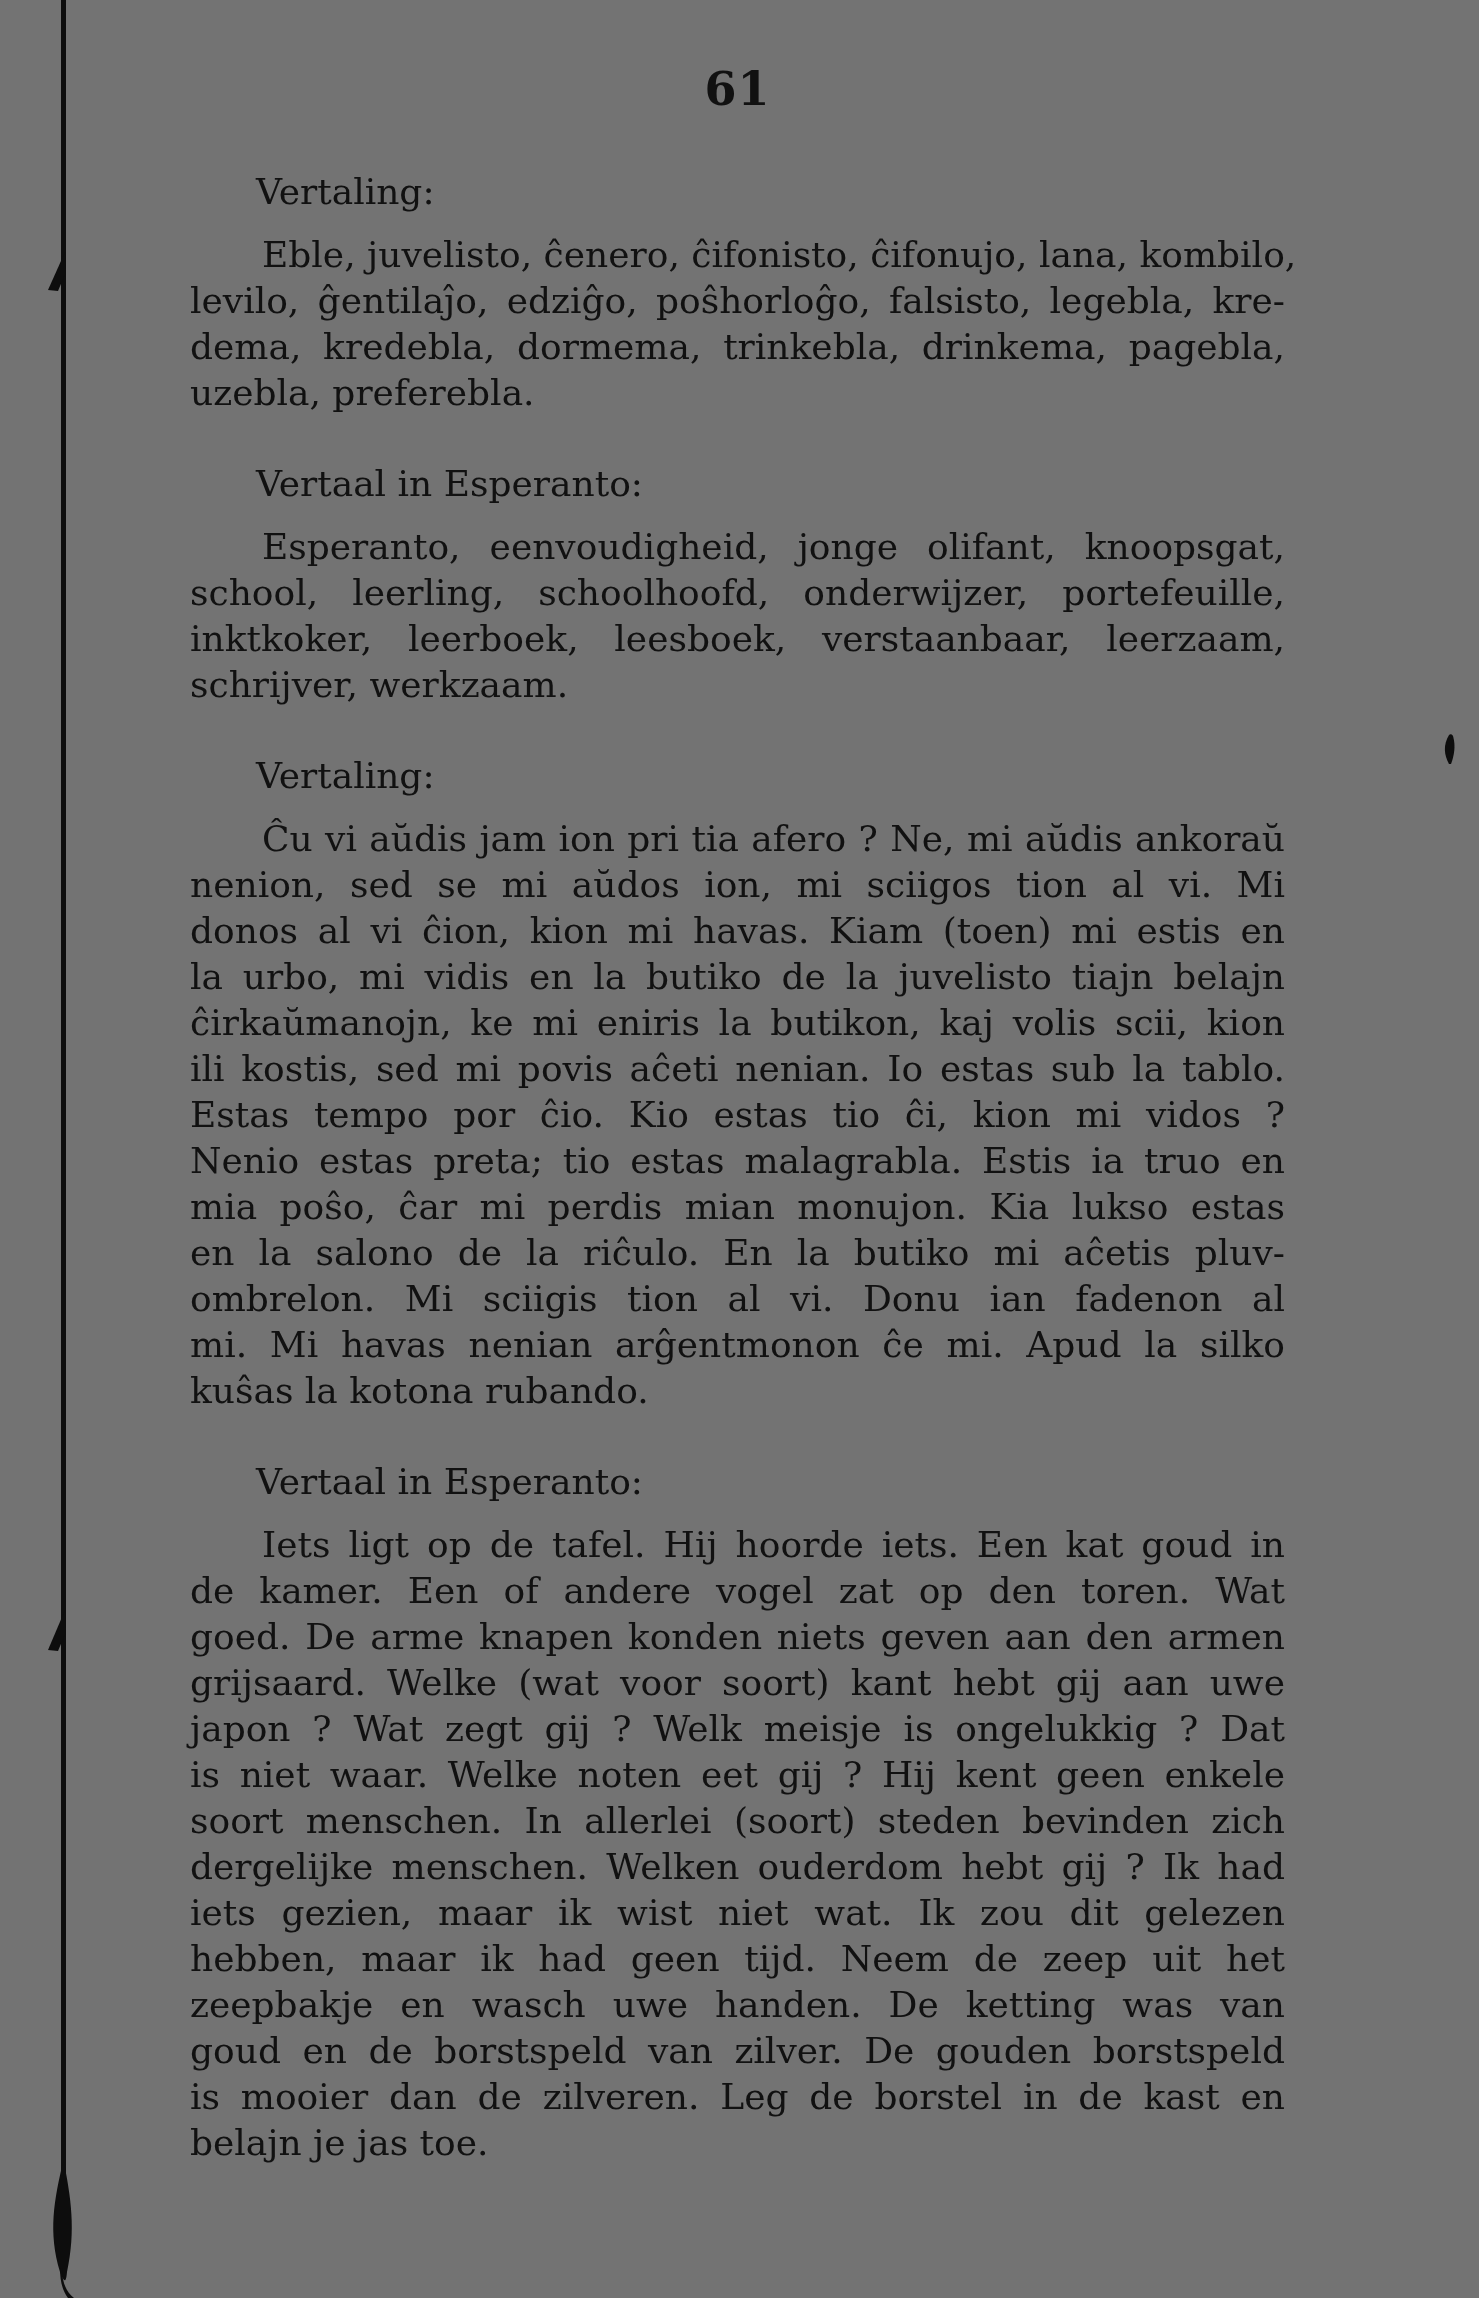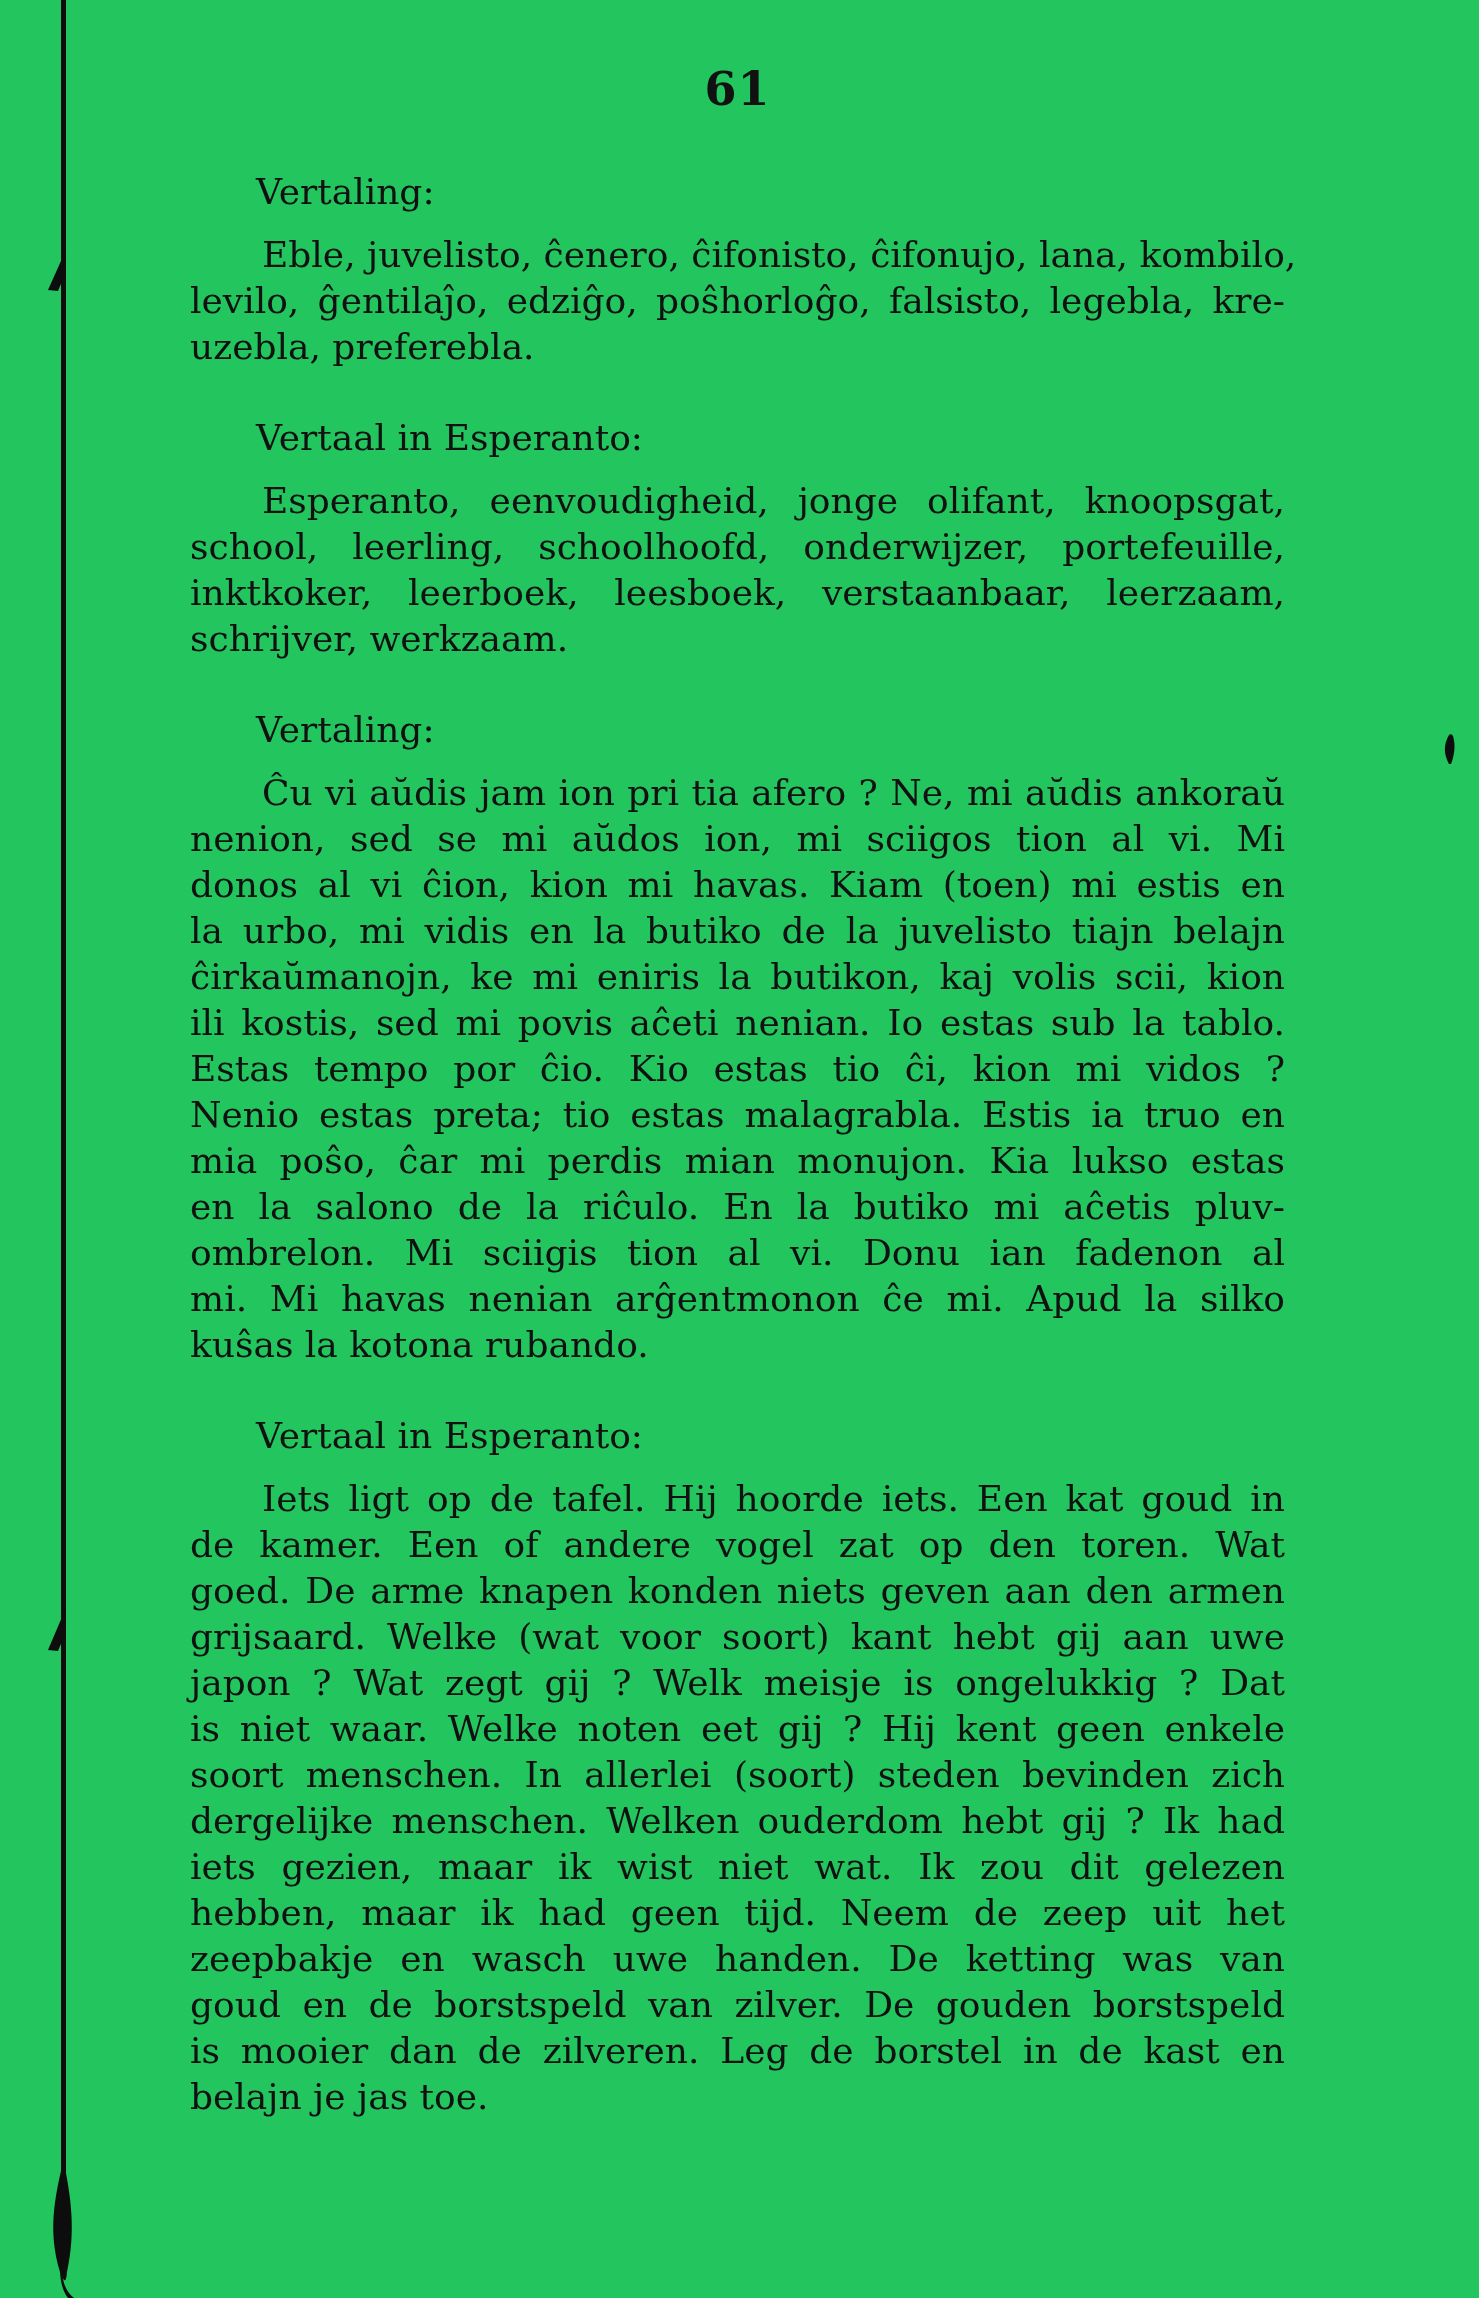--- a/index.html
+++ b/index.html
@@ -4,21 +4,21 @@
 <style>
   html, body { margin: 0; padding: 0; }
   body {
     width: 1479px; height: 2298px;
     background: #ffffff;
     position: relative;
     font-family: "DejaVu Serif", "Liberation Serif", serif;
     color: #111111;
     overflow: hidden;
   }
-  .page { position: absolute; inset: 0; background: #22c55e; padding-left: 36px; }
+  .page { position: absolute; inset: 0; background: #737373; padding-left: 36px; }
 
   
   .rule-svg { position: absolute; left: 0; top: 0; }
 
   
   .ink-mark { position: absolute; left: 1440px; top: 733px; }
 
   .pageno {
     position: absolute;
     left: 190px; width: 1095px; top: 62px;
@@ -62,20 +62,21 @@
     <path d="M63.5 2160 C54 2200 48 2232 60 2272 C64 2282 66 2284 67 2272 C76 2230 71 2198 63.5 2160 Z" fill="#0d0d0d"></path>
     <path d="M62 2268 C62 2282 66 2292 74 2298 L68 2298 C62 2290 60 2280 60 2268 Z" fill="#0d0d0d"></path>
   </svg>
 
   <div class="pageno">61</div>
 
   <div class="column" id="column">
       <div class="heading">Vertaling:</div>
       <div class="line first">Eble, juvelisto, ĉenero, ĉifonisto, ĉifonujo, lana, kombilo,</div>
       <div class="line">levilo, ĝentilaĵo, edziĝo, poŝhorloĝo, falsisto, legebla, kre-</div>
+      <div class="line">dema, kredebla, dormema, trinkebla, drinkema, pagebla,</div>
       <div class="line last">uzebla, preferebla.</div>
       <div class="heading">Vertaal in Esperanto:</div>
       <div class="line first">Esperanto, eenvoudigheid, jonge olifant, knoopsgat,</div>
       <div class="line">school, leerling, schoolhoofd, onderwijzer, portefeuille,</div>
       <div class="line">inktkoker, leerboek, leesboek, verstaanbaar, leerzaam,</div>
       <div class="line last">schrijver, werkzaam.</div>
       <div class="heading">Vertaling:</div>
       <div class="line first">Ĉu vi aŭdis jam ion pri tia afero ? Ne, mi aŭdis ankoraŭ</div>
       <div class="line">nenion, sed se mi aŭdos ion, mi sciigos tion al vi. Mi</div>
       <div class="line">donos al vi ĉion, kion mi havas. Kiam (toen) mi estis en</div>

